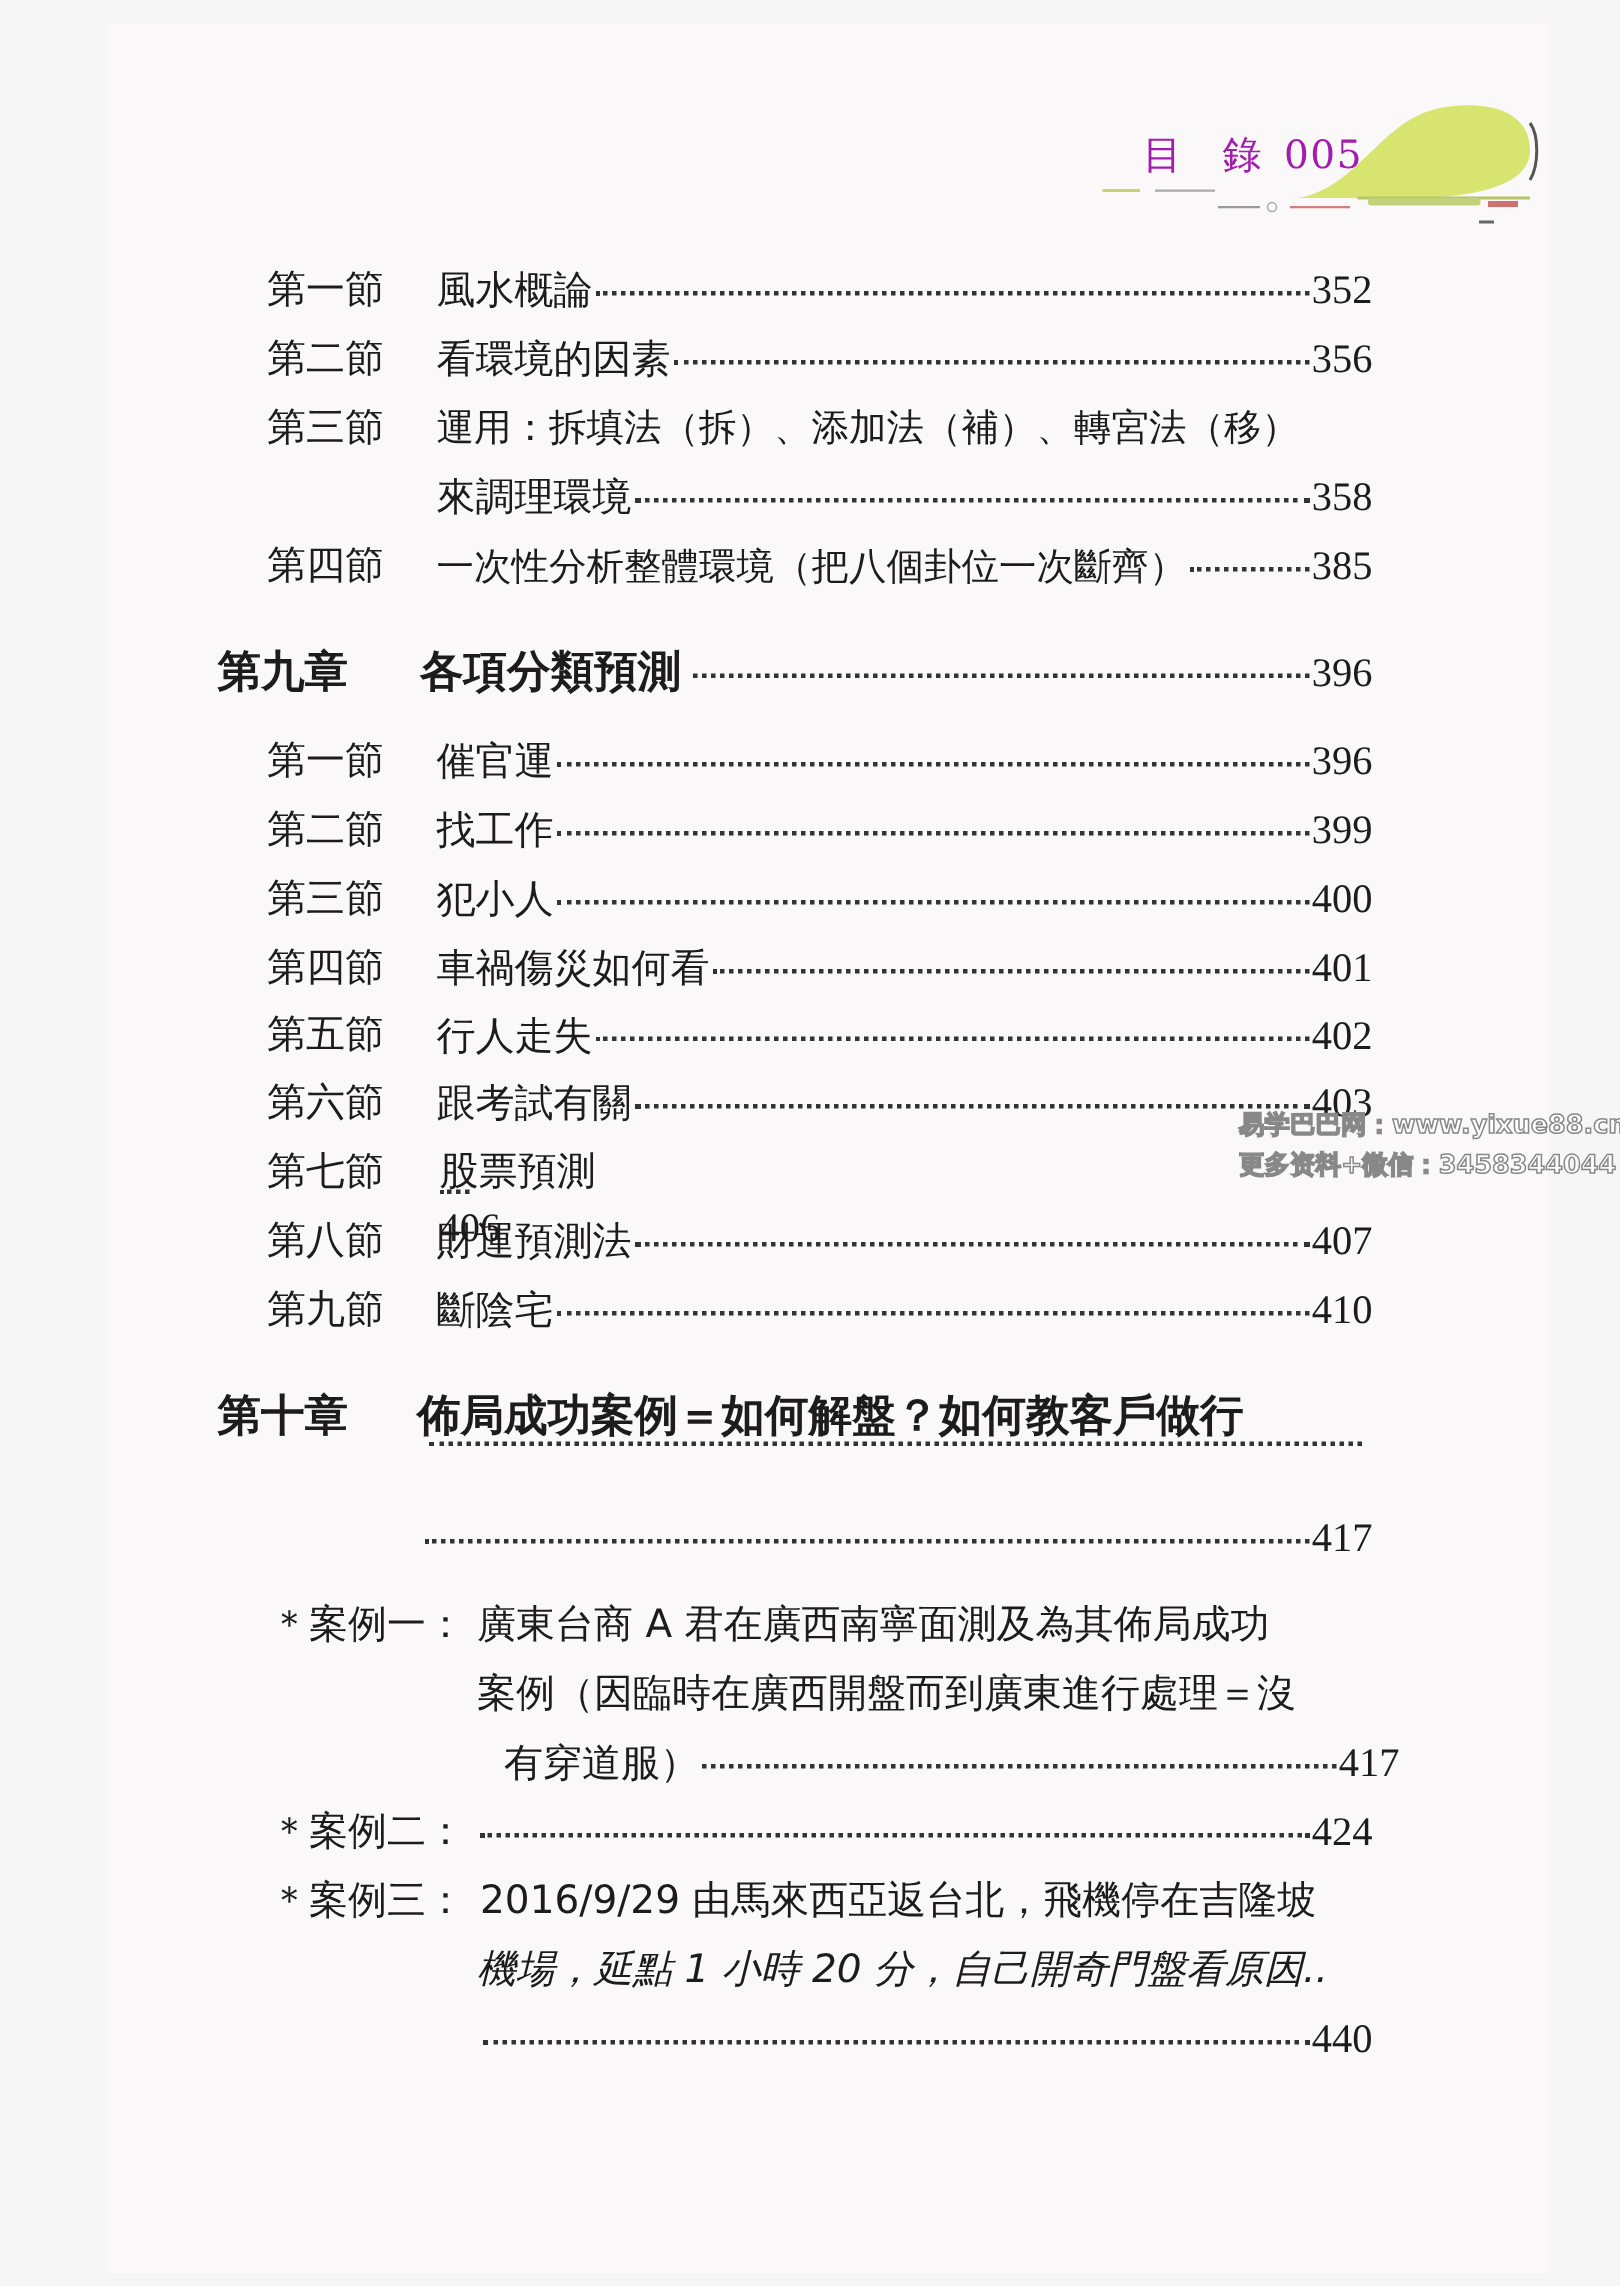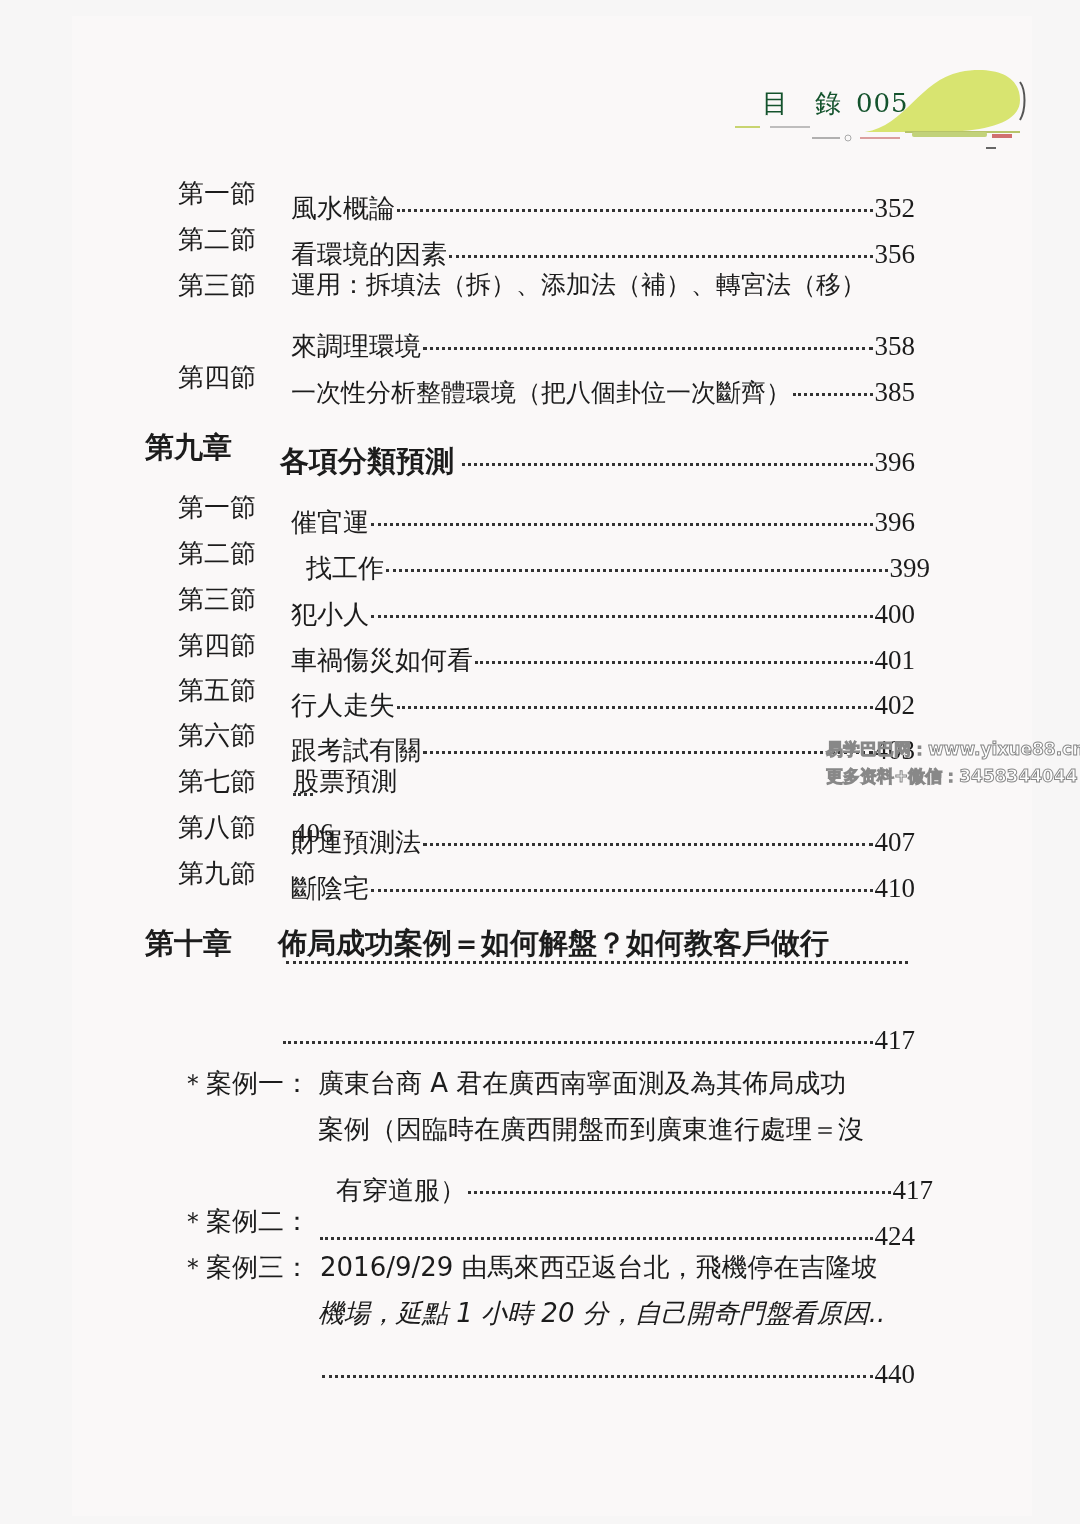--- a/index.html
+++ b/index.html
@@ -9,42 +9,42 @@
       font-family: "DejaVu Sans", sans-serif;
       color: #1c1c1c;
       position: relative;
     }
     .page {
       position: absolute; left: 72px; top: 16px; width: 960px; height: 1500px;
       background: #faf8f8;
     }
     .header-title {
       position: absolute; left: 762px; top: 86px;
-      font-family: "DejaVu Serif", serif; font-size: 26px; color: #14532d;
+      font-family: "DejaVu Serif", serif; font-size: 26px; color: #a21caf;
       letter-spacing: 1px;
     }
     .header-title .g1 { margin-right: 26px; }
     .header-title .g2 { margin-right: 14px; }
     .header-deco { position: absolute; left: 730px; top: 60px; }
 
     .row {
       position: absolute; left: 0; display: flex; align-items: baseline;
       font-size: 26px; line-height: 34px; white-space: nowrap;
     }
     .sec-label { position: absolute; left: 178px; width: 100px; }
     .entry {
       position: absolute; display: flex; align-items: baseline;
     }
     .entry .title { flex: 0 0 auto; }
     .entry .leader {
       flex: 1 1 auto; border-bottom: 3px dotted #333; margin: 0 2px;
       transform: translateY(-5px); height: 0; min-width: 20px;
     }
     .entry .page-num {
-      flex: 0 0 auto; font-family: "Liberation Serif", serif; font-size: 27px; margin-top: 15px;
+      flex: 0 0 auto; font-family: "Liberation Serif", serif; font-size: 27px;
     }
     .chapter {
       font-family: "DejaVu Serif", serif; font-weight: bold; font-size: 29px;
     }
     .chap-label { position: absolute; left: 145px; }
     .plain { position: absolute; }
     .watermark {
       position: absolute; left: 826px; font-size: 17px; color: #fff;
       -webkit-text-stroke: 1px #888; font-weight: bold; white-space: nowrap;
       letter-spacing: 0px;
@@ -120,21 +120,21 @@
 <div class="row" style="top:490px;">
   <span class="sec-label">第一節</span>
   <div class="entry" style="left:291px;width:624px;">
       <span class="title">催官運</span>
       <span class="leader"></span>
       <span class="page-num">396</span>
     </div>
 </div>
 <div class="row" style="top:536px;">
   <span class="sec-label">第二節</span>
-  <div class="entry" style="left:306px;width:624px;">
+  <div class="entry" style="left:291px;width:624px;">
       <span class="title">找工作</span>
       <span class="leader"></span>
       <span class="page-num">399</span>
     </div>
 </div>
 <div class="row" style="top:582px;">
   <span class="sec-label">第三節</span>
   <div class="entry" style="left:291px;width:624px;">
       <span class="title">犯小人</span>
       <span class="leader"></span>

